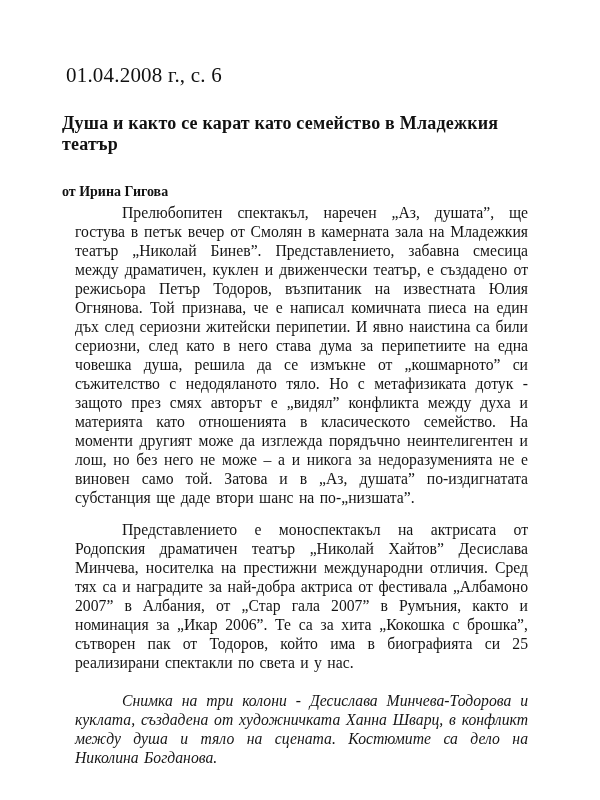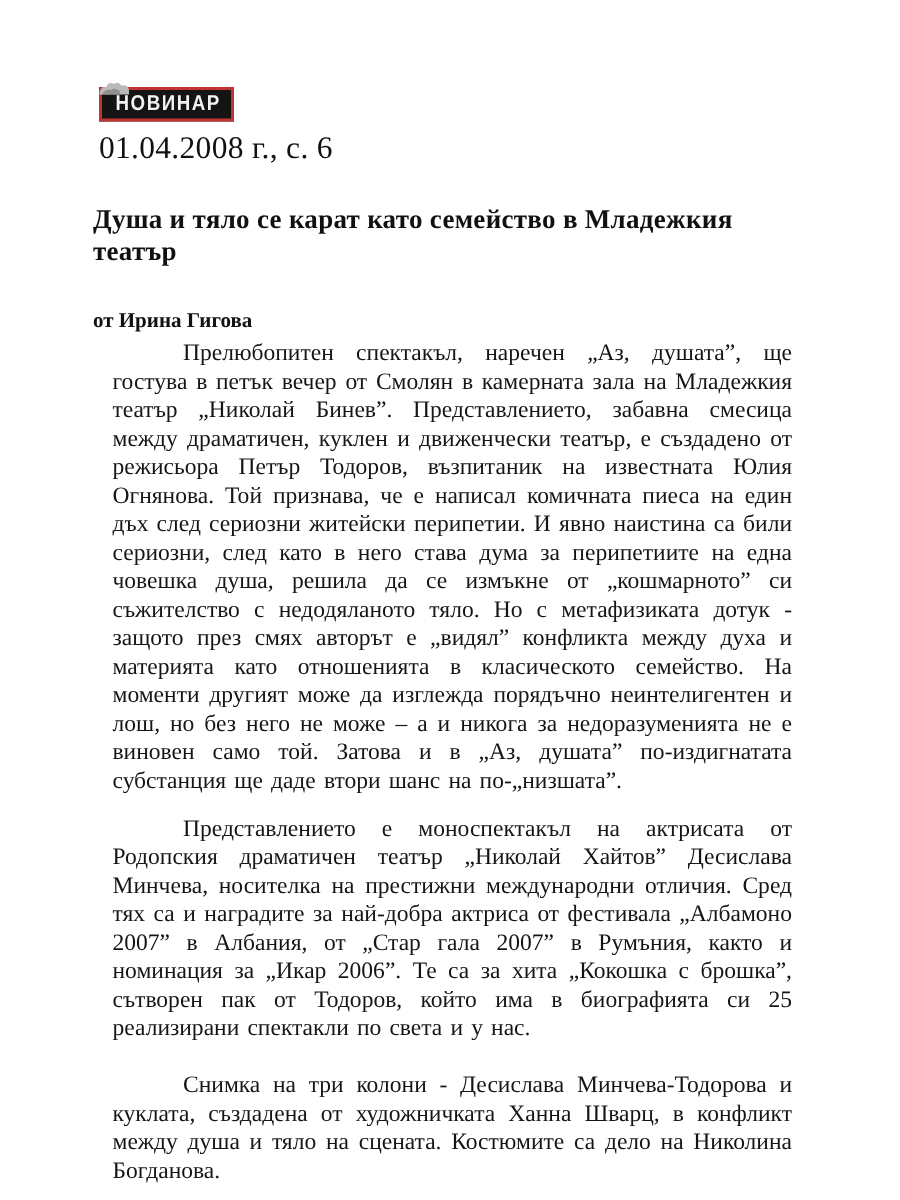--- a/index.html
+++ b/index.html
@@ -68,39 +68,32 @@
   .body-par {
     margin: 13px;
     font-size: 15.7px;
     line-height: 19px;
     text-align: justify;
     text-indent: 47px;
     word-spacing: 1.5px;
     color: #151515;
   }
   .byline + .body-par { margin-top: 3px; }
-  .caption { margin-top: 19px; }
+  .caption { margin-top: 19px; font-style: italic; }
 </style>
 </head>
 <body>
 
 <div class="page">
 
   <div class="masthead">
-    <div class="logo">
-      <svg class="logo-ornament" viewBox="0 0 22 10" xmlns="http://www.w3.org/2000/svg" aria-hidden="true">
-        <path d="M1 9 Q2 3 6 4 Q7 0 11 2 Q14 0 16 3 Q20 2 21 6 L21 9 Z" fill="#b9b9b9"></path>
-        <path d="M3 9 Q5 5 9 6 Q12 4 15 7 L15 9 Z" fill="#8f8f8f"></path>
-      </svg>
-      <span class="logo-text">НОВИНАР</span>
-    </div>
     <div class="dateline">01.04.2008 г., с. 6</div>
   </div>
 
-  <h1 class="title">Душа и тяло се карат като семейство в Младежкия театър</h1>
+  <h1 class="title">Душа и както се карат като семейство в Младежкия театър</h1>
 
   <div class="byline">от Ирина Гигова</div>
 
   <p class="body-par">Прелюбопитен спектакъл, наречен „Аз, душата”, ще гостува в петък вечер от Смолян в камерната зала на Младежкия театър „Николай Бинев”. Представлението, забавна смесица между драматичен, куклен и движенчески театър, е създадено от режисьора Петър Тодоров, възпитаник на известната Юлия Огнянова. Той признава, че е написал комичната пиеса на един дъх след сериозни житейски перипетии. И явно наистина са били сериозни, след като в него става дума за перипетиите на една човешка душа, решила да се измъкне от „кошмарното” си съжителство с недодяланото тяло. Но с метафизиката дотук - защото през смях авторът е „видял” конфликта между духа и материята като отношенията в класическото семейство. На моменти другият може да изглежда порядъчно неинтелигентен и лош, но без него не може – а и никога за недоразуменията не е виновен само той. Затова и в „Аз, душата” по-издигнатата субстанция ще даде втори шанс на по-„низшата”.</p>
   <p class="body-par">Представлението е моноспектакъл на актрисата от Родопския драматичен театър „Николай Хайтов” Десислава Минчева, носителка на престижни международни отличия. Сред тях са и наградите за най-добра актриса от фестивала „Албамоно 2007” в Албания, от „Стар гала 2007” в Румъния, както и номинация за „Икар 2006”. Те са за хита „Кокошка с брошка”, сътворен пак от Тодоров, който има в биографията си 25 реализирани спектакли по света и у нас.</p>
   <p class="body-par caption">Снимка на три колони - Десислава Минчева-Тодорова и куклата, създадена от художничката Ханна Шварц, в конфликт между душа и тяло на сцената. Костюмите са дело на Николина Богданова.</p>
 
 </div>
 
 </body></html>

